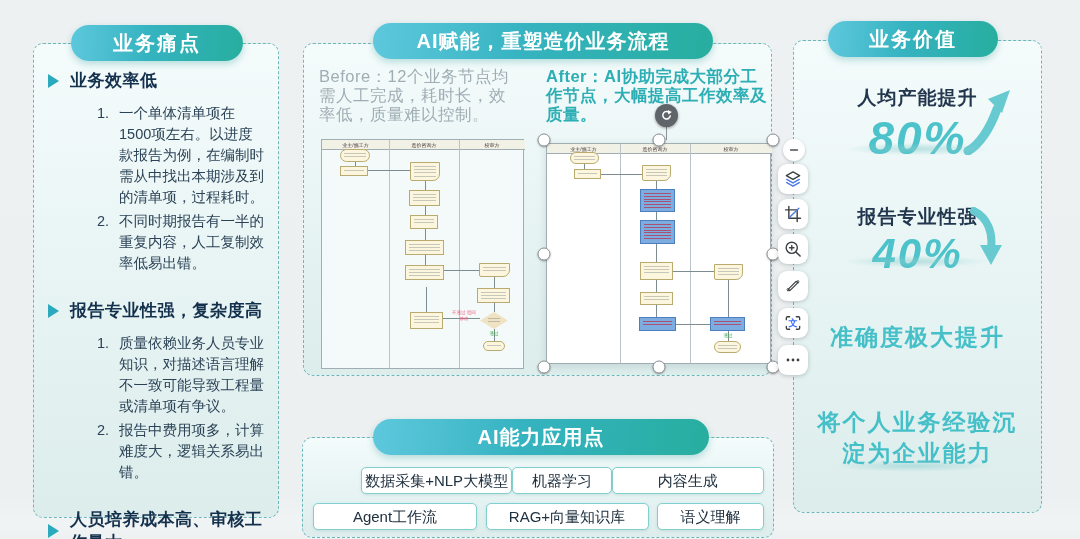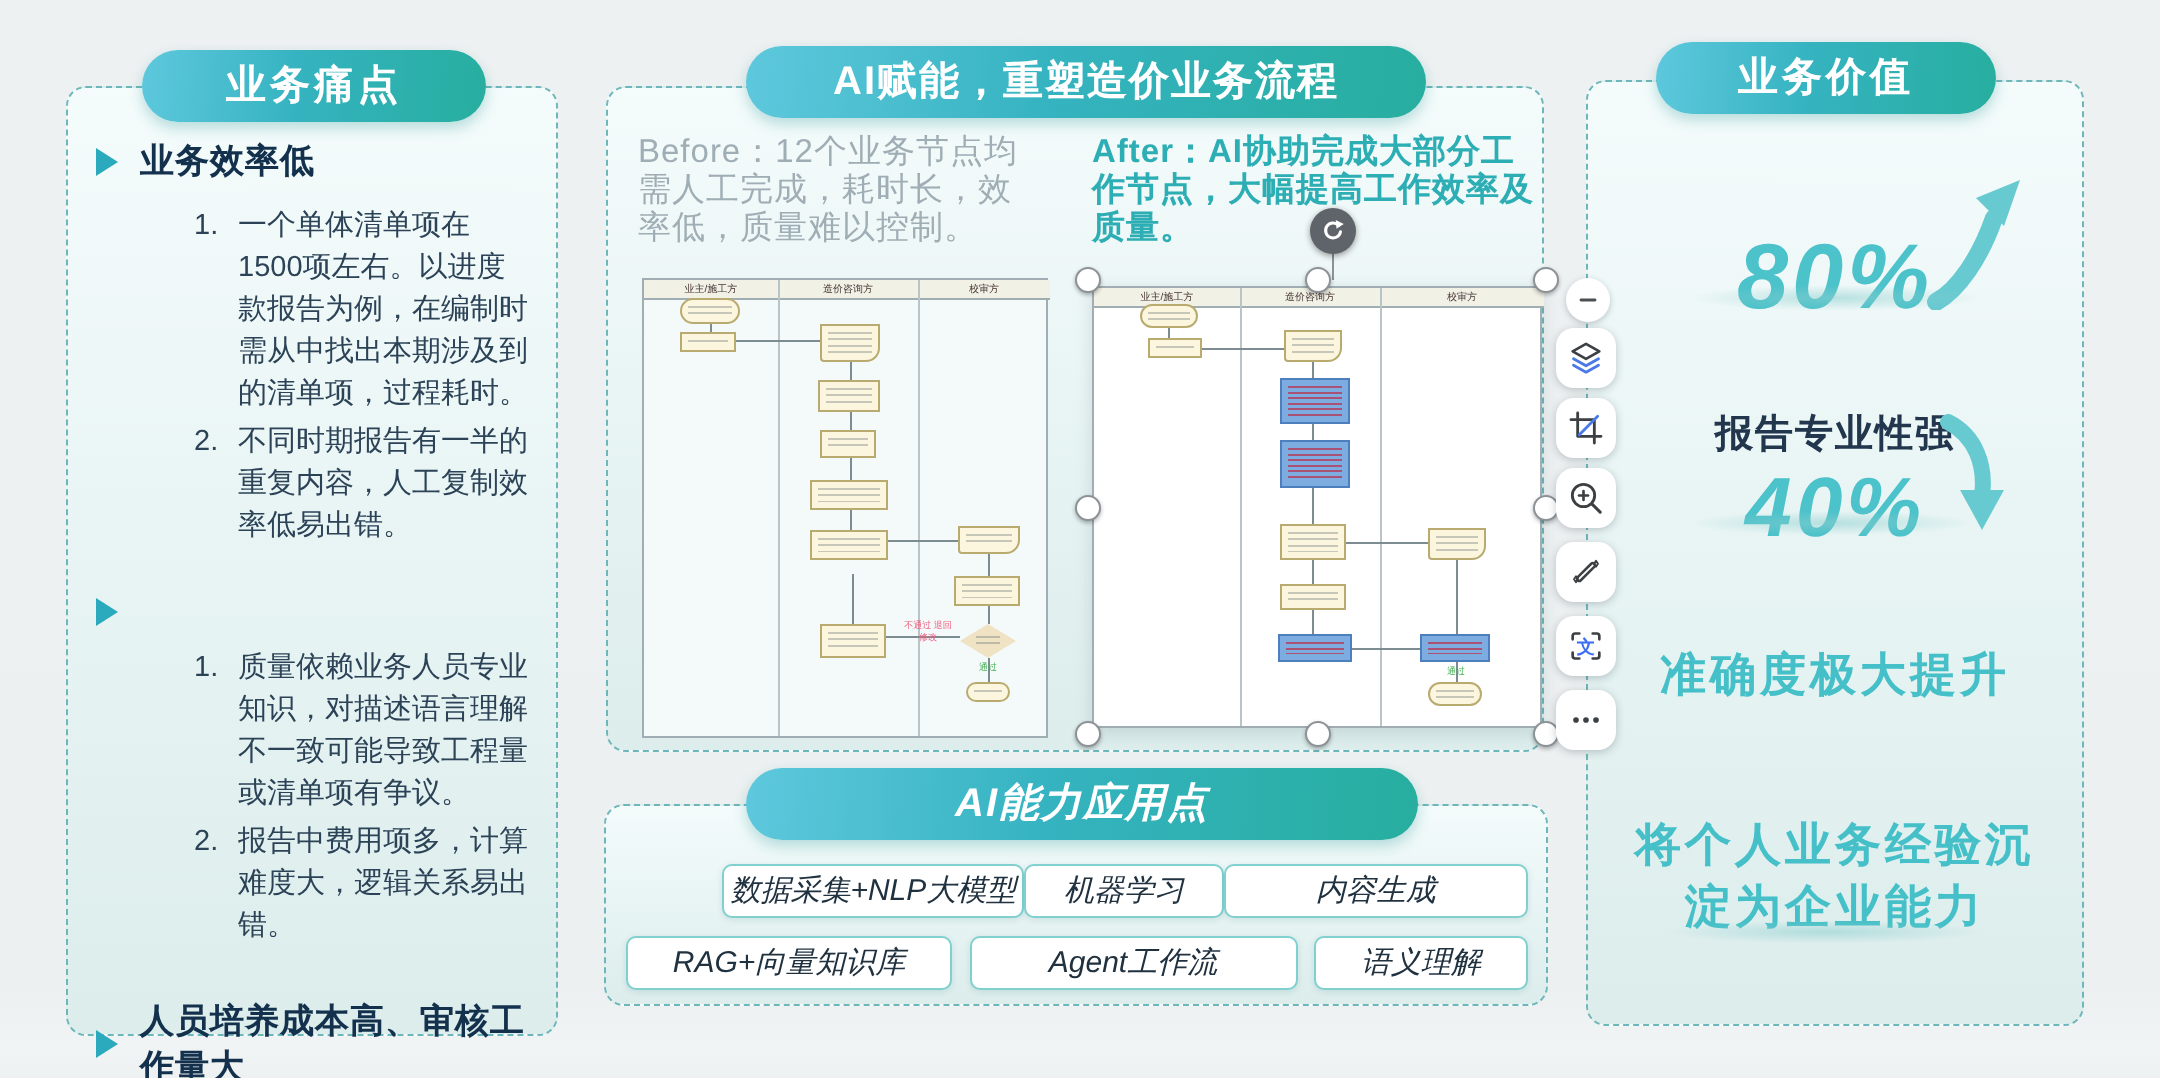--- a/index.html
+++ b/index.html
@@ -99,20 +99,21 @@
             <span class="ht">业务效率低</span>
           </div>
           <ol>
             <li>一个单体清单项在1500项左右。以进度款报告为例，在编制时需从中找出本期涉及到的清单项，过程耗时。</li>
             <li>不同时期报告有一半的重复内容，人工复制效率低易出错。</li>
           </ol>
         </div>
         <div class="psec">
           <div class="phead">
             <span class="tri"></span>
+            <span class="ht">报告专业性强，复杂度高</span>
           </div>
           <ol>
             <li>质量依赖业务人员专业知识，对描述语言理解不一致可能导致工程量或清单项有争议。</li>
             <li>报告中费用项多，计算难度大，逻辑关系易出错。</li>
           </ol>
         </div>
         <div class="psec">
           <div class="phead">
             <span class="tri"></span>
             <span class="ht">人员培养成本高、审核工作量大</span>
@@ -202,37 +203,38 @@
       <div class="handle" style="left:50%;top:0;"></div>
       <div class="handle" style="left:100%;top:0;"></div>
       <div class="handle" style="left:0;top:50%;"></div>
       <div class="handle" style="left:100%;top:50%;"></div>
       <div class="handle" style="left:0;top:100%;"></div>
       <div class="handle" style="left:50%;top:100%;"></div>
       <div class="handle" style="left:100%;top:100%;"></div>
     </div>
   </section>
 
-  <section class="panel" style="left:302px;top:402px;width:472px;height:101px;font-style:italic;">
+  <section class="panel" style="left:302px;top:437px;width:472px;height:101px;">
     <div class="pill" style="left:70px;top:-19px;width:336px;letter-spacing:1px;">AI能力应用点</div>
     <div class="chip-row" style="top:29px;padding-left:48px;">
         <div class="chip" style="width: 163px;">数据采集+NLP大模型</div>
         <div class="chip" style="width: 107px;">机器学习</div>
         <div class="chip" style="width: 164px;">内容生成</div>
       </div>
     <div class="chip-row" style="top:65px;">
+        <div class="chip" style="width: 164px;">Agent工作流</div>
         <div class="chip" style="width: 163px;">RAG+向量知识库</div>
-        <div class="chip" style="width: 164px;">Agent工作流</div>
         <div class="chip" style="width: 107px;">语义理解</div>
       </div>
   </section>
 
   <section class="panel" style="left:793px;top:40px;width:249px;height:473px;">
     <div class="pill" style="left:34px;top:-20px;width:170px;">业务价值</div>
 
+    <div class="stat-label" style="top:44px;">人均产能提升</div>
     <div class="stat-value v80">80%</div>
     <svg style="position:absolute;left:168px;top:46px;" width="50" height="68" viewBox="0 0 50 68">
       <path d="M6 64 C 17 58, 28 42, 35 22" stroke="#68cad1" stroke-width="9" fill="none" stroke-linecap="round"></path>
       <polygon points="26,12 48,3 40,26" fill="#68cad1"></polygon>
     </svg>
     <div class="ellipse" style="left:22px;right:22px;top:99px;height:18px;"></div>
 
     <div class="stat-label" style="top:163px;">报告专业性强</div>
     <div class="stat-value v40">40%</div>
     <svg style="position:absolute;left:174px;top:166px;" width="36" height="60" viewBox="0 0 36 60">

